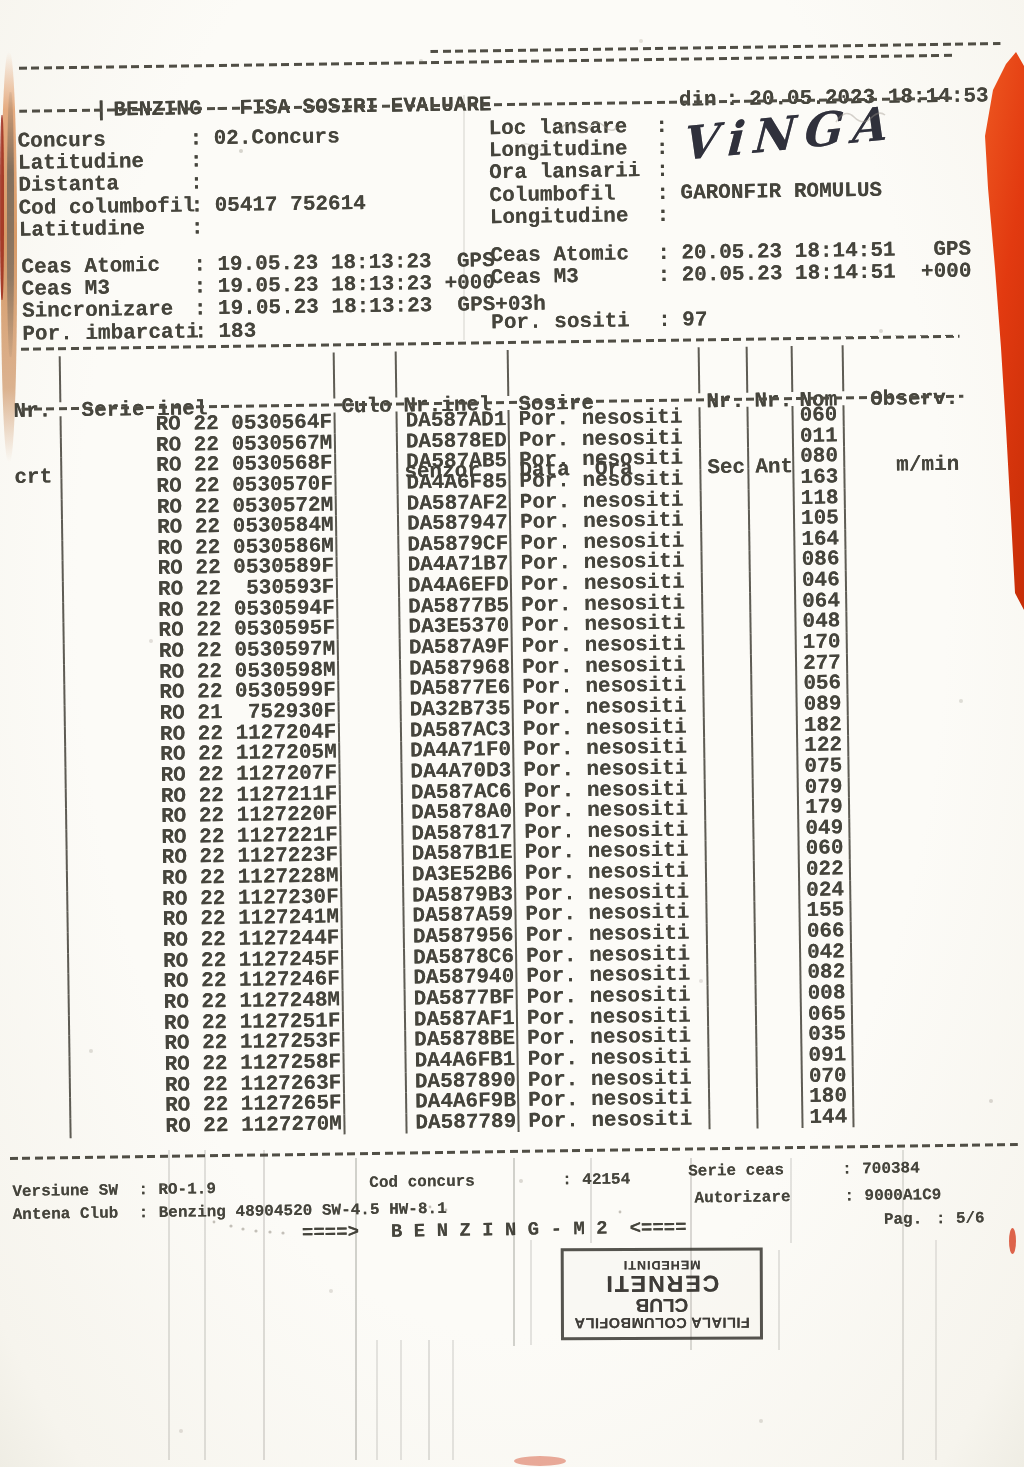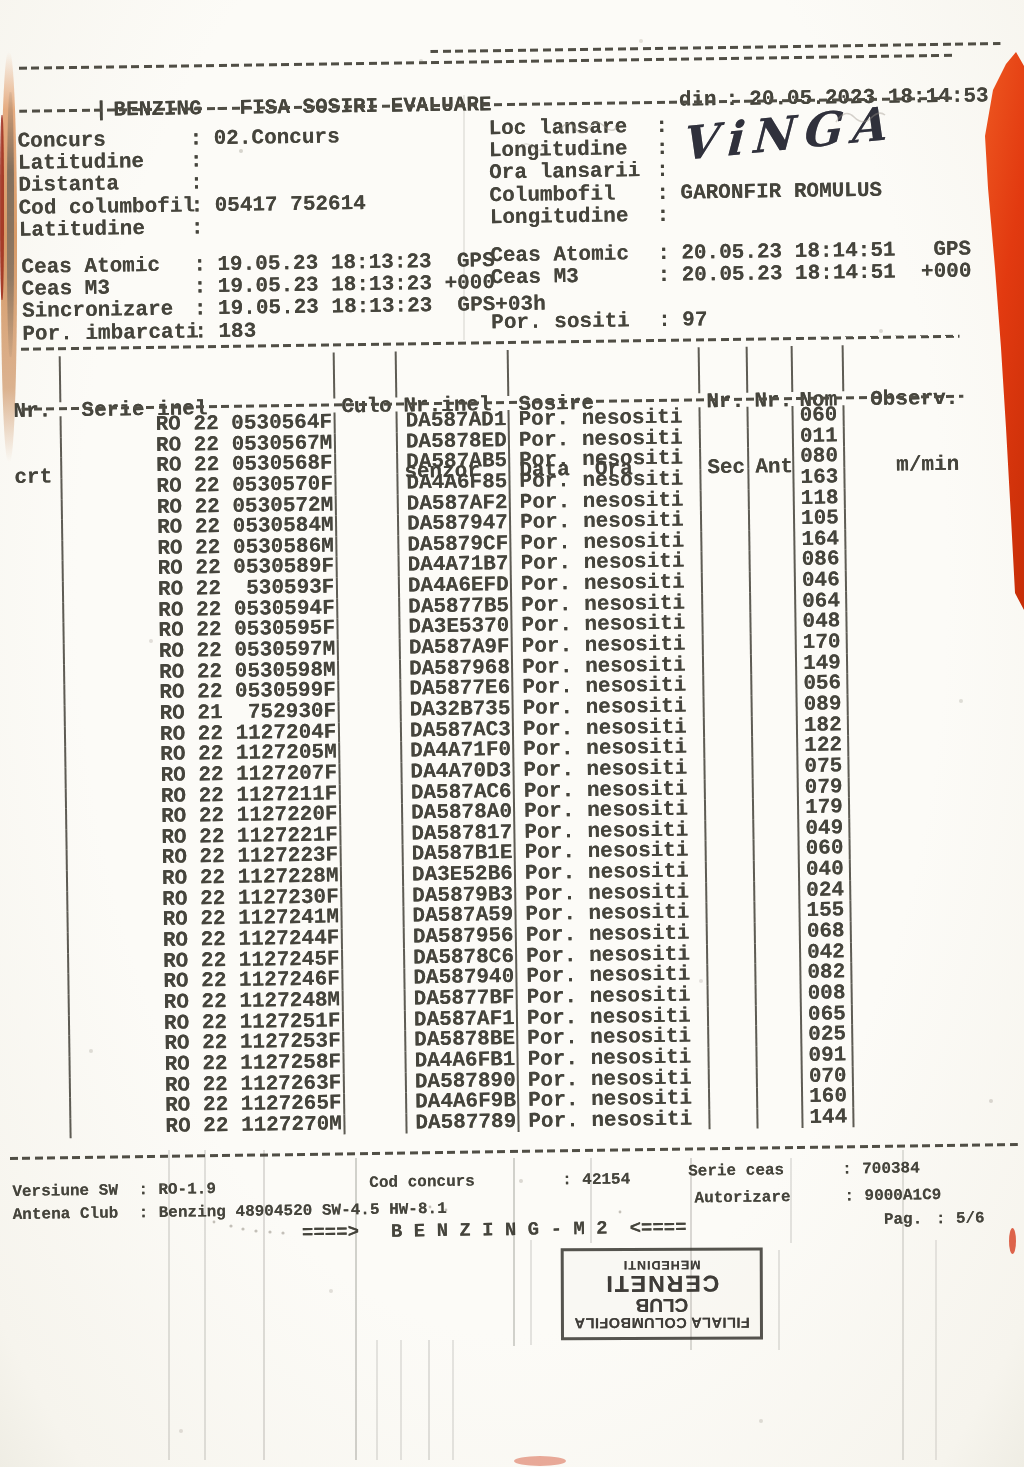--- a/index.html
+++ b/index.html
@@ -417,21 +417,21 @@
         </div>
 
         <div class="trow">
           <div class="c c-crt bdr"></div>
           <div class="c c-serie bdr">RO 22 0530598M</div>
           <div class="c c-culo bdr"></div>
           <div class="c c-senz bdr">DA587968</div>
           <div class="c c-sosi bdr">Por. nesositi</div>
           <div class="c c-sec bdr"></div>
           <div class="c c-ant bdr"></div>
-          <div class="c c-nom bdr">149</div>
+          <div class="c c-nom bdr">277</div>
           <div class="c c-obs"></div>
         </div>
 
         <div class="trow">
           <div class="c c-crt bdr"></div>
           <div class="c c-serie bdr">RO 22 0530599F</div>
           <div class="c c-culo bdr"></div>
           <div class="c c-senz bdr">DA5877E6</div>
           <div class="c c-sosi bdr">Por. nesositi</div>
           <div class="c c-sec bdr"></div>
@@ -537,21 +537,21 @@
         </div>
 
         <div class="trow">
           <div class="c c-crt bdr"></div>
           <div class="c c-serie bdr">RO 22 1127228M</div>
           <div class="c c-culo bdr"></div>
           <div class="c c-senz bdr">DA3E52B6</div>
           <div class="c c-sosi bdr">Por. nesositi</div>
           <div class="c c-sec bdr"></div>
           <div class="c c-ant bdr"></div>
-          <div class="c c-nom bdr">040</div>
+          <div class="c c-nom bdr">022</div>
           <div class="c c-obs"></div>
         </div>
 
         <div class="trow">
           <div class="c c-crt bdr"></div>
           <div class="c c-serie bdr">RO 22 1127230F</div>
           <div class="c c-culo bdr"></div>
           <div class="c c-senz bdr">DA5879B3</div>
           <div class="c c-sosi bdr">Por. nesositi</div>
           <div class="c c-sec bdr"></div>
@@ -573,21 +573,21 @@
         </div>
 
         <div class="trow">
           <div class="c c-crt bdr"></div>
           <div class="c c-serie bdr">RO 22 1127244F</div>
           <div class="c c-culo bdr"></div>
           <div class="c c-senz bdr">DA587956</div>
           <div class="c c-sosi bdr">Por. nesositi</div>
           <div class="c c-sec bdr"></div>
           <div class="c c-ant bdr"></div>
-          <div class="c c-nom bdr">068</div>
+          <div class="c c-nom bdr">066</div>
           <div class="c c-obs"></div>
         </div>
 
         <div class="trow">
           <div class="c c-crt bdr"></div>
           <div class="c c-serie bdr">RO 22 1127245F</div>
           <div class="c c-culo bdr"></div>
           <div class="c c-senz bdr">DA5878C6</div>
           <div class="c c-sosi bdr">Por. nesositi</div>
           <div class="c c-sec bdr"></div>
@@ -633,21 +633,21 @@
         </div>
 
         <div class="trow">
           <div class="c c-crt bdr"></div>
           <div class="c c-serie bdr">RO 22 1127253F</div>
           <div class="c c-culo bdr"></div>
           <div class="c c-senz bdr">DA5878BE</div>
           <div class="c c-sosi bdr">Por. nesositi</div>
           <div class="c c-sec bdr"></div>
           <div class="c c-ant bdr"></div>
-          <div class="c c-nom bdr">025</div>
+          <div class="c c-nom bdr">035</div>
           <div class="c c-obs"></div>
         </div>
 
         <div class="trow">
           <div class="c c-crt bdr"></div>
           <div class="c c-serie bdr">RO 22 1127258F</div>
           <div class="c c-culo bdr"></div>
           <div class="c c-senz bdr">DA4A6FB1</div>
           <div class="c c-sosi bdr">Por. nesositi</div>
           <div class="c c-sec bdr"></div>
@@ -669,21 +669,21 @@
         </div>
 
         <div class="trow">
           <div class="c c-crt bdr"></div>
           <div class="c c-serie bdr">RO 22 1127265F</div>
           <div class="c c-culo bdr"></div>
           <div class="c c-senz bdr">DA4A6F9B</div>
           <div class="c c-sosi bdr">Por. nesositi</div>
           <div class="c c-sec bdr"></div>
           <div class="c c-ant bdr"></div>
-          <div class="c c-nom bdr">160</div>
+          <div class="c c-nom bdr">180</div>
           <div class="c c-obs"></div>
         </div>
 
         <div class="trow">
           <div class="c c-crt bdr"></div>
           <div class="c c-serie bdr">RO 22 1127270M</div>
           <div class="c c-culo bdr"></div>
           <div class="c c-senz bdr">DA587789</div>
           <div class="c c-sosi bdr">Por. nesositi</div>
           <div class="c c-sec bdr"></div>

